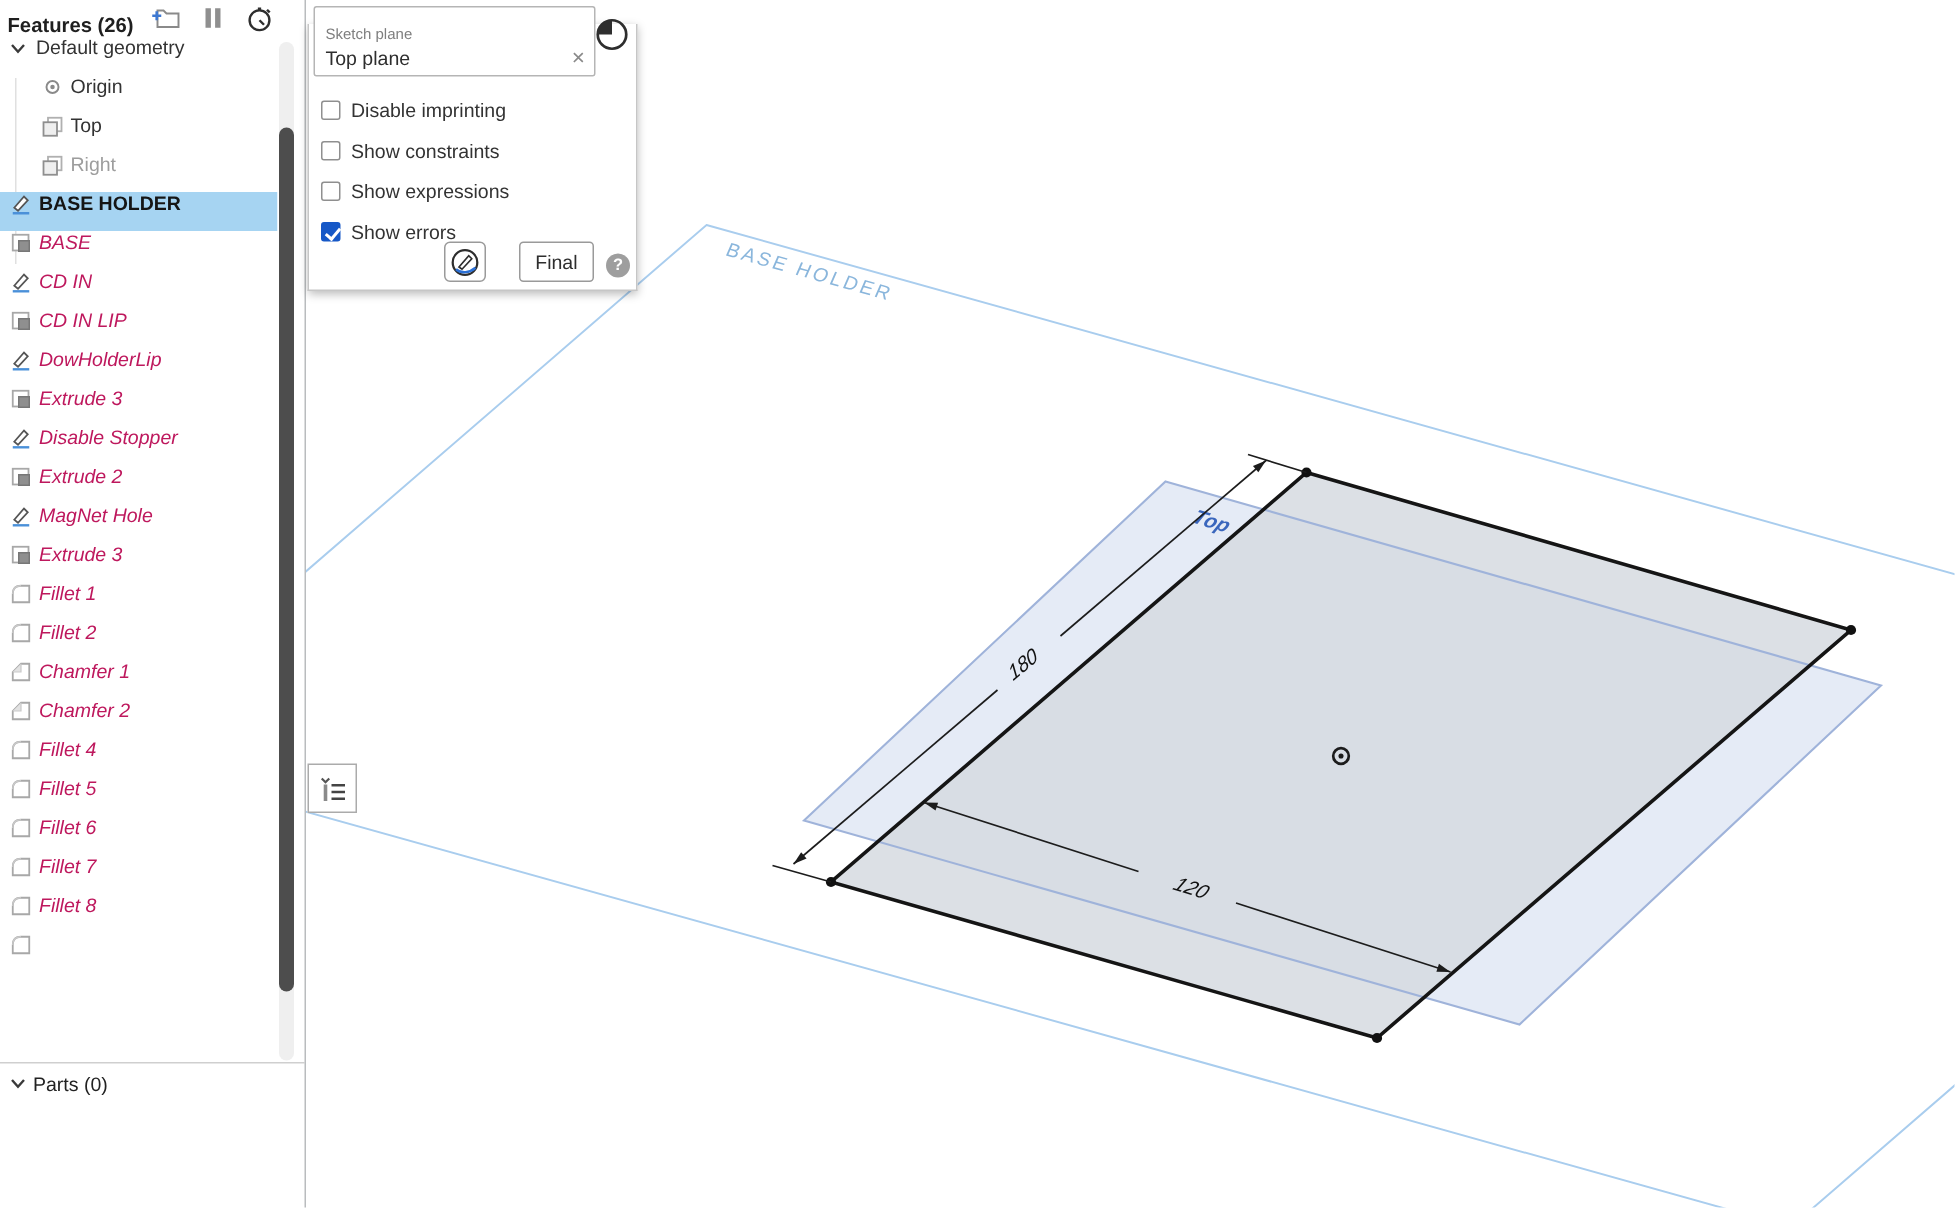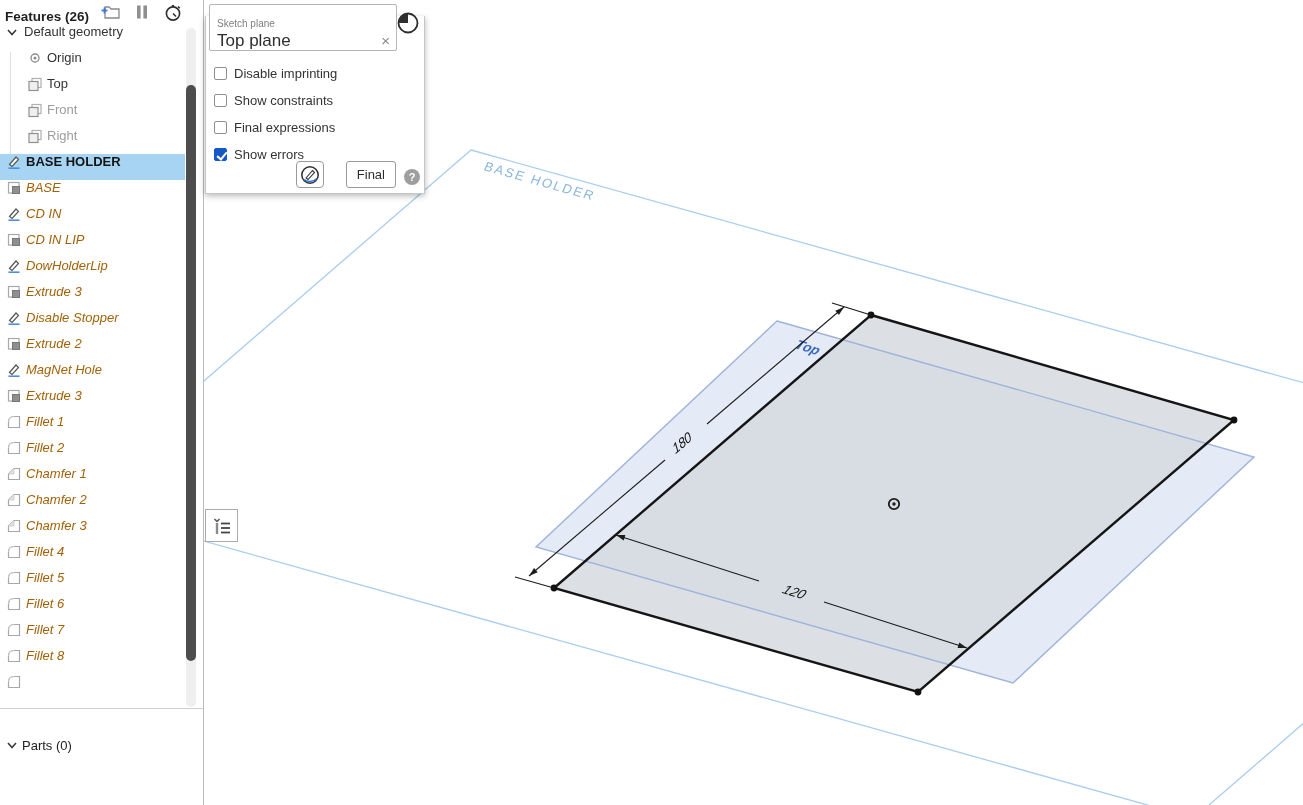--- a/index.html
+++ b/index.html
@@ -20,26 +20,26 @@
   .tree { position:absolute; left:0; top:24px; width:185px; height:684px; overflow:hidden; }
   .tree-guide { position:absolute; left:10px; top:28px; width:1px; height:124px; background:#e0e0e0; }
   .row { position:relative; height:26px; display:flex; align-items:flex-start; font-size:13px; color:#333; cursor:pointer; }
   .row .ic { width:16px; height:16px; flex:0 0 16px; display:flex; align-items:center; justify-content:center; }
   .row .lbl { margin-left:4px; white-space:nowrap; }
   .row.group .ic { margin-left:4px; }
   .row.group .lbl { margin-left:4px; }
   .row.child .ic { margin-left:27px; }
   .row.root .ic { margin-left:6px; }
   .row.muted { color:#9d9d9d; }
-  .row.suppressed { color:#a16207; font-style:italic; }
+  .row.suppressed { color:#be185d; font-style:italic; }
   .row.selected { background:#a6d4f2; }
   .row.selected .lbl { font-weight:bold; color:#151515; }
 
   .parts-sep { position:absolute; left:0; top:708px; width:203px; height:1px; background:#cfcfcf; }
-  .parts-row { position:absolute; left:0; top:732px; width:203px; height:26px; display:flex; align-items:center; font-size:13px; color:#222; cursor:pointer; }
+  .parts-row { position:absolute; left:0; top:709px; width:203px; height:26px; display:flex; align-items:center; font-size:13px; color:#222; cursor:pointer; }
   .parts-row .ic { width:16px; height:16px; margin-left:4px; display:flex; align-items:center; justify-content:center; }
   .parts-row .lbl { margin-left:2px; }
 
   
   .sb-track { position:absolute; left:186px; top:28px; width:10px; height:679px; background:#efefef; border-radius:5px; }
   .sb-thumb { position:absolute; left:186px; top:85px; width:10px; height:576px; background:#4d4d4d; border-radius:5px; cursor:pointer; }
 
   
   .canvas { position:absolute; left:204px; top:0; width:1099px; height:805px; background:#fff; }
   .canvas svg.scene { position:absolute; left:0; top:0; }
@@ -50,21 +50,21 @@
     border:1px solid #c6c6c6; border-top:none;
     box-shadow:0 2px 6px rgba(0,0,0,.28); z-index:5;margin-top:16px;
   }
   .dlg-corner-icon { position:absolute; right:4px; top:-6px; }
   .field {
     position:absolute; left:3px; top:-12px; width:188px; height:47px;
     border:1px solid #b5b5b5; border-radius:2px; background:#fff; cursor:text;
   }
   .field-label { font-size:10px; color:#7e7e7e; padding:14px 0 0 7px; line-height:10px; }
   .field-line { display:flex; align-items:center; padding:2px 6px 0 7px; }
-  .field-value { font-size:17px; color:#2e2e2e; flex:1; }
+  .field-value { font-size:13px; color:#2e2e2e; flex:1; }
   .field-clear { font-size:15px; color:#8a8a8a; cursor:pointer; line-height:14px; }
   .cbs { position:absolute; left:8px; top:44px; width:204px; }
   .cb-row { height:27px; display:flex; align-items:center; cursor:pointer; }
   .cb-box { width:13px; height:13px; border:1px solid #8f8f8f; border-radius:2px; background:#fff; position:relative; }
   .cb-box.checked { background:#1658c7; border-color:#1658c7; }
   .cb-box.checked:after {
     content:""; position:absolute; left:3.5px; top:0.5px; width:4px; height:8px;
     border:solid #fff; border-width:0 2px 2px 0; transform:rotate(40deg);
   }
   .cb-label { margin-left:7px; font-size:13px; color:#333; }
@@ -137,29 +137,20 @@
         </span>
         <span class="lbl">Top</span>
       </div>
       <div class="row child muted">
         <span class="ic">
           <svg width="16" height="16" viewBox="0 0 16 16">
             <rect x="5" y="2.5" width="9" height="9" fill="#fff" stroke="#b0b0b0" stroke-width="1.2"></rect>
             <rect x="2" y="5.5" width="9" height="9" fill="#efefef" stroke="#8f8f8f" stroke-width="1.2"></rect>
           </svg>
         </span>
-        <span class="lbl">Front</span>
-      </div>
-      <div class="row child muted">
-        <span class="ic">
-          <svg width="16" height="16" viewBox="0 0 16 16">
-            <rect x="5" y="2.5" width="9" height="9" fill="#fff" stroke="#b0b0b0" stroke-width="1.2"></rect>
-            <rect x="2" y="5.5" width="9" height="9" fill="#efefef" stroke="#8f8f8f" stroke-width="1.2"></rect>
-          </svg>
-        </span>
         <span class="lbl">Right</span>
       </div>
       <div class="row root selected">
         <span class="ic">
           <svg width="16" height="16" viewBox="0 0 16 16">
             <path d="M3.5,10.5 L10,3 L12.5,5.5 L6,12.5 Z" fill="#fff" stroke="#555" stroke-width="1.2"></path>
             <line x1="2.5" y1="14.2" x2="13.5" y2="14.2" stroke="#4a90d9" stroke-width="1.6"></line>
           </svg>
         </span>
         <span class="lbl">BASE HOLDER</span>
@@ -273,29 +264,20 @@
         <span class="lbl">Chamfer 1</span>
       </div>
       <div class="row root suppressed">
         <span class="ic">
           <svg width="16" height="16" viewBox="0 0 16 16">
             <path d="M2.5,13.5 L2.5,8 L8,2.5 L13.5,2.5 L13.5,13.5 Z" fill="#fff" stroke="#a8a8a8" stroke-width="1.2"></path>
             <path d="M2.5,8 L8,8 L8,2.5" fill="#e2e2e2" stroke="#c9c9c9" stroke-width="0.8"></path>
           </svg>
         </span>
         <span class="lbl">Chamfer 2</span>
-      </div>
-      <div class="row root suppressed">
-        <span class="ic">
-          <svg width="16" height="16" viewBox="0 0 16 16">
-            <path d="M2.5,13.5 L2.5,8 L8,2.5 L13.5,2.5 L13.5,13.5 Z" fill="#fff" stroke="#a8a8a8" stroke-width="1.2"></path>
-            <path d="M2.5,8 L8,8 L8,2.5" fill="#e2e2e2" stroke="#c9c9c9" stroke-width="0.8"></path>
-          </svg>
-        </span>
-        <span class="lbl">Chamfer 3</span>
       </div>
       <div class="row root suppressed">
         <span class="ic">
           <svg width="16" height="16" viewBox="0 0 16 16">
             <path d="M2.5,13.5 L2.5,8 Q2.5,2.5 8,2.5 L13.5,2.5 L13.5,13.5 Z" fill="#fff" stroke="#a8a8a8" stroke-width="1.2"></path>
             <path d="M2.5,8 Q2.5,2.5 8,2.5" fill="none" stroke="#c9c9c9" stroke-width="1"></path>
           </svg>
         </span>
         <span class="lbl">Fillet 4</span>
       </div>
@@ -422,21 +404,21 @@
         <div class="cb-row">
           <span class="cb-box"></span>
           <span class="cb-label">Disable imprinting</span>
         </div>
         <div class="cb-row">
           <span class="cb-box"></span>
           <span class="cb-label">Show constraints</span>
         </div>
         <div class="cb-row">
           <span class="cb-box"></span>
-          <span class="cb-label">Final expressions</span>
+          <span class="cb-label">Show expressions</span>
         </div>
         <div class="cb-row">
           <span class="cb-box checked"></span>
           <span class="cb-label">Show errors</span>
         </div>
       </div>
     <div class="dlg-footer">
       <button class="btn-sketch">
         <svg width="22" height="22" viewBox="0 0 22 22">
           <circle cx="11" cy="11" r="8.2" fill="none" stroke="#2e2e2e" stroke-width="1.5"></circle>

